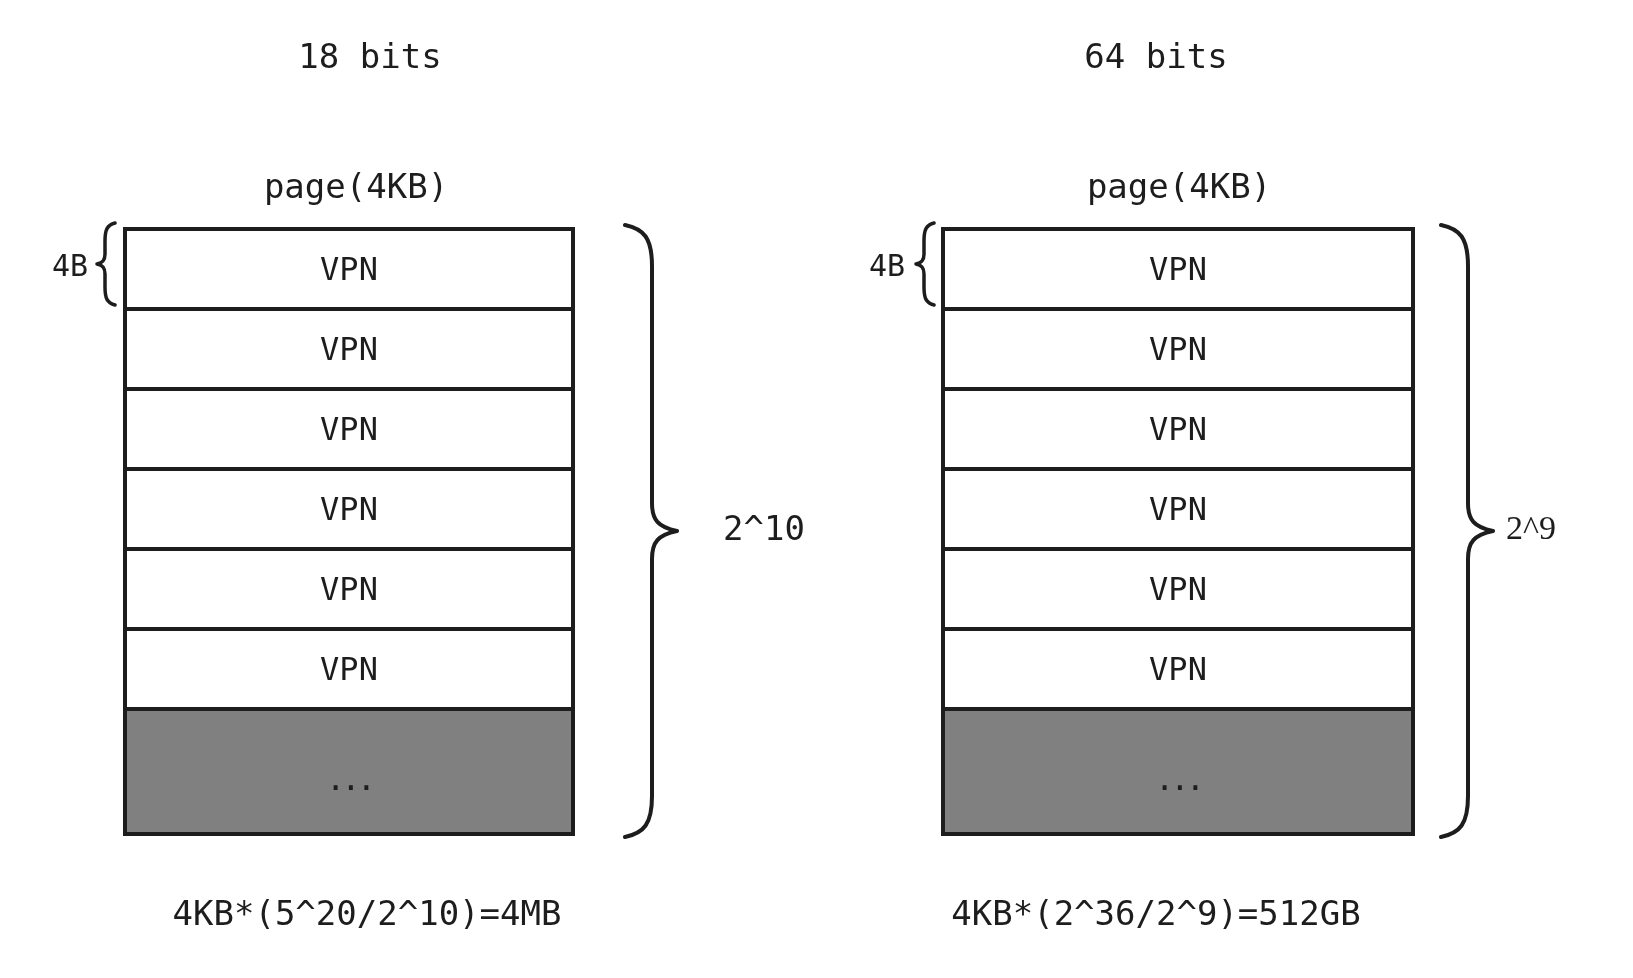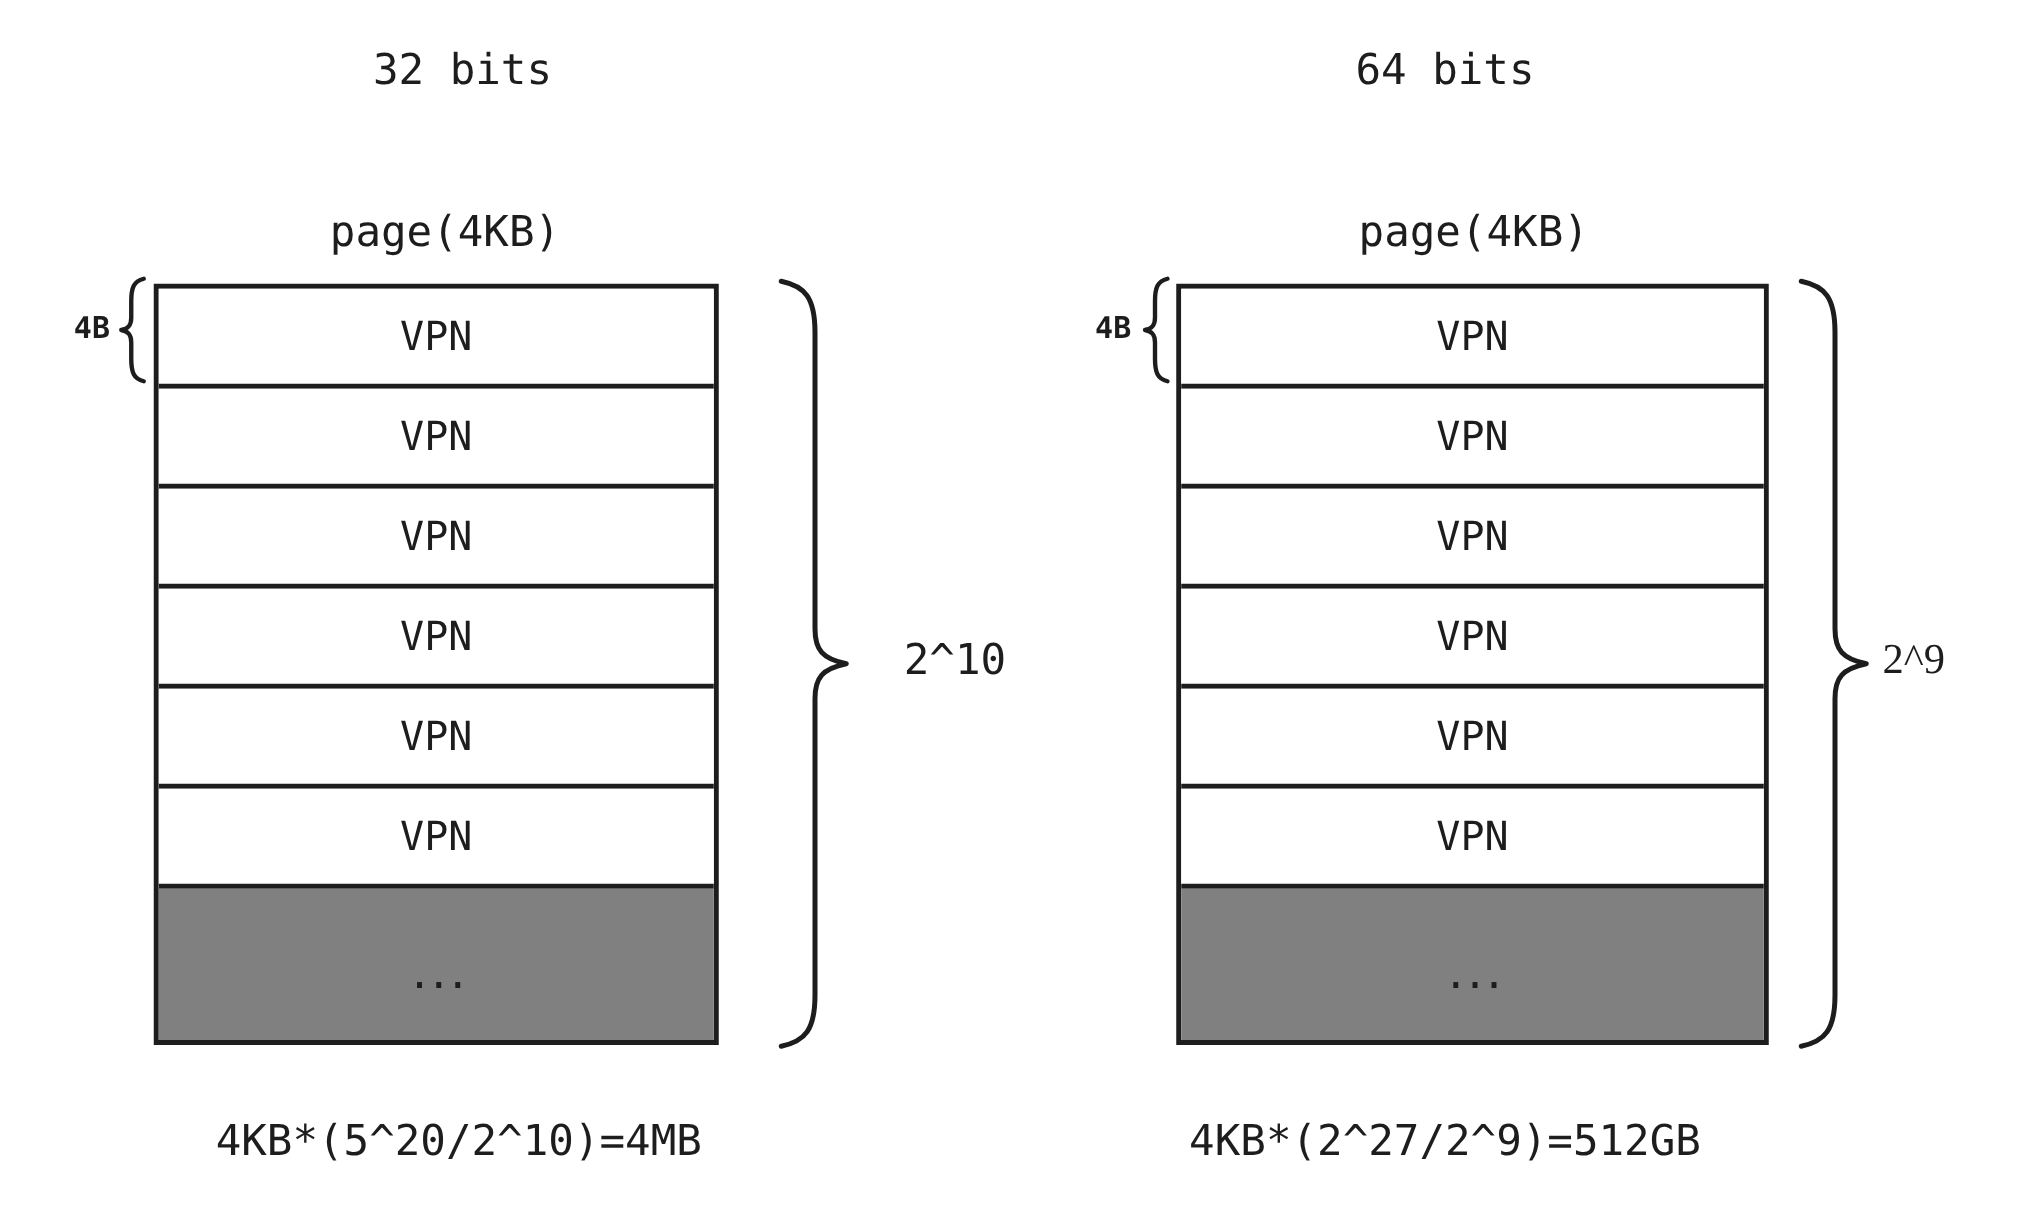--- a/index.html
+++ b/index.html
@@ -8,21 +8,21 @@
     --bg:#ffffff;
   }
   *{margin:0;padding:0;box-sizing:border-box;}
   html,body{width:1633px;height:978px;background:var(--bg);overflow:hidden;}
   body{position:relative;font-family:"DejaVu Sans Mono","Liberation Mono",monospace;color:var(--line);}
 
   .abs{position:absolute;}
 
   .title{font-size:34px;text-align:center;width:400px;}
   .page-label{font-size:34px;text-align:center;width:400px;}
-  .entry-size{font-size:24px;text-align:right;width:70px;font-weight:bold;}
+  .entry-size{font-size:30px;text-align:right;width:70px;}
   .count-label{font-size:34px;line-height:42px;}
   .formula{font-size:34px;text-align:center;width:520px;white-space:nowrap;}
 
   .ptable{
     border:4px solid var(--line);
     background:var(--bg);
     display:flex;
     flex-direction:column;
   }
   .vpn-row{
@@ -41,21 +41,21 @@
     letter-spacing:-4px;
     padding-top:14px;
   }
   svg.brace{display:block;overflow:visible;}
   svg.brace path{fill:none;stroke:var(--line);stroke-linecap:round;stroke-linejoin:round;}
 </style>
 </head>
 <body>
 
 <div>
-  <div class="abs title" style="left:170px;top:36px;">32 bits</div>
+  <div class="abs title" style="left:170px;top:36px;">18 bits</div>
 
   <div class="abs page-label" style="left:156px;top:166px;">page(4KB)</div>
 
   <div class="abs entry-size" style="left:18px;top:248px;">4B</div>
 
   <svg class="abs brace" style="left:94px;top:221px;" width="24" height="86" viewBox="0 0 24 86">
     <path stroke-width="3.5" d="M 21 2 C 13 4, 11 9, 11 20 L 11 33 C 11 39, 9 42, 3 43 C 9 44, 11 47, 11 53 L 11 66 C 11 77, 13 82, 21 84"></path>
   </svg>
 
   <div class="abs ptable" style="left:123px;top:227px;width:452px;height:609px;">
@@ -127,14 +127,14 @@
       <span>...</span>
     </div>
   </div>
 
   <svg class="abs brace" style="left:1438px;top:222px;" width="58" height="618" viewBox="0 0 58 618">
     <path stroke-width="4" d="M 3 3 C 22 7, 30 16, 30 44 L 30 281 C 30 298, 36 305, 55 309 C 36 313, 30 320, 30 337 L 30 574 C 30 602, 22 611, 3 615"></path>
   </svg>
 
   <div class="abs count-label" style="left:1506px;top:507px;font-family:Liberation Serif, serif;">2^9</div>
 
-  <div class="abs formula" style="left:896px;top:893px;">4KB*(2^27/2^9)=512GB</div>
+  <div class="abs formula" style="left:896px;top:893px;">4KB*(2^36/2^9)=512GB</div>
 </div>
 
 </body></html>

